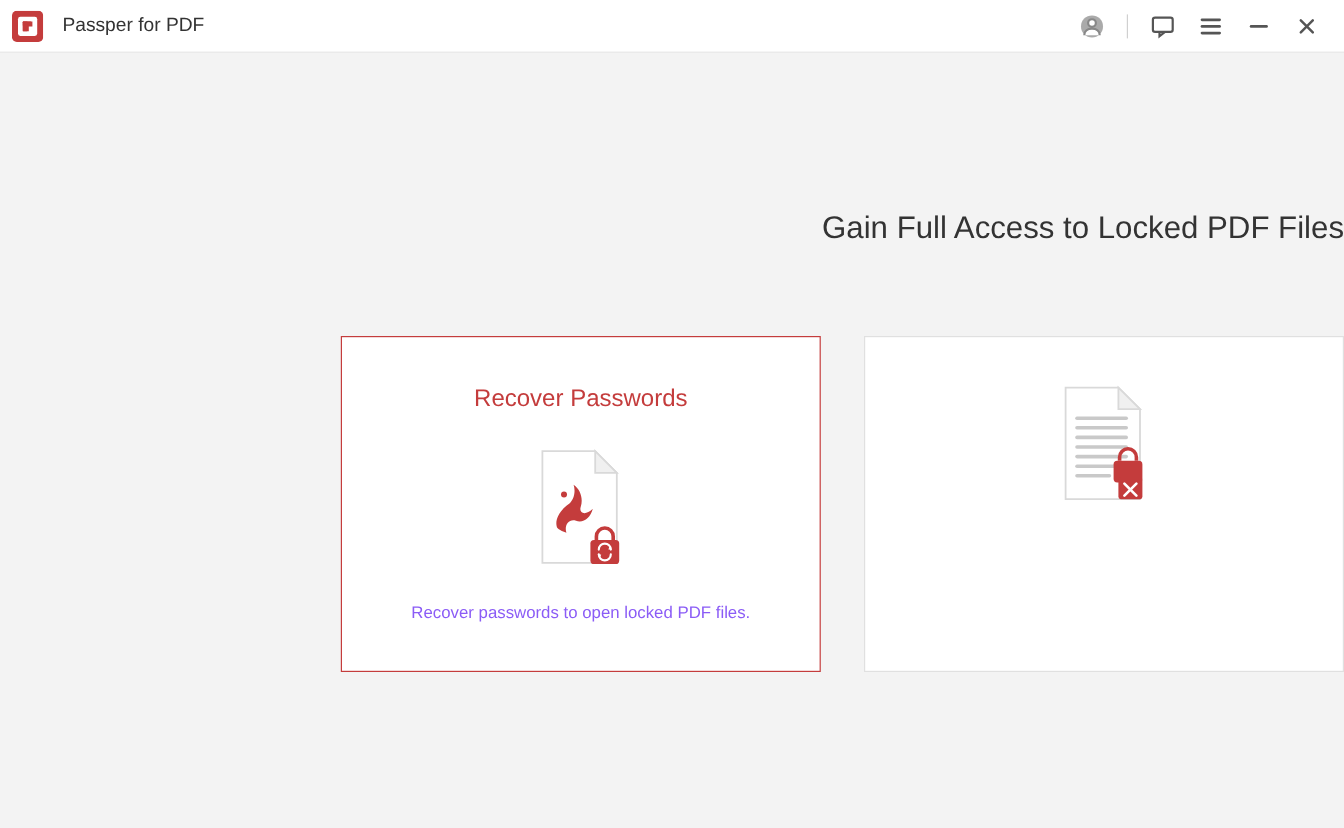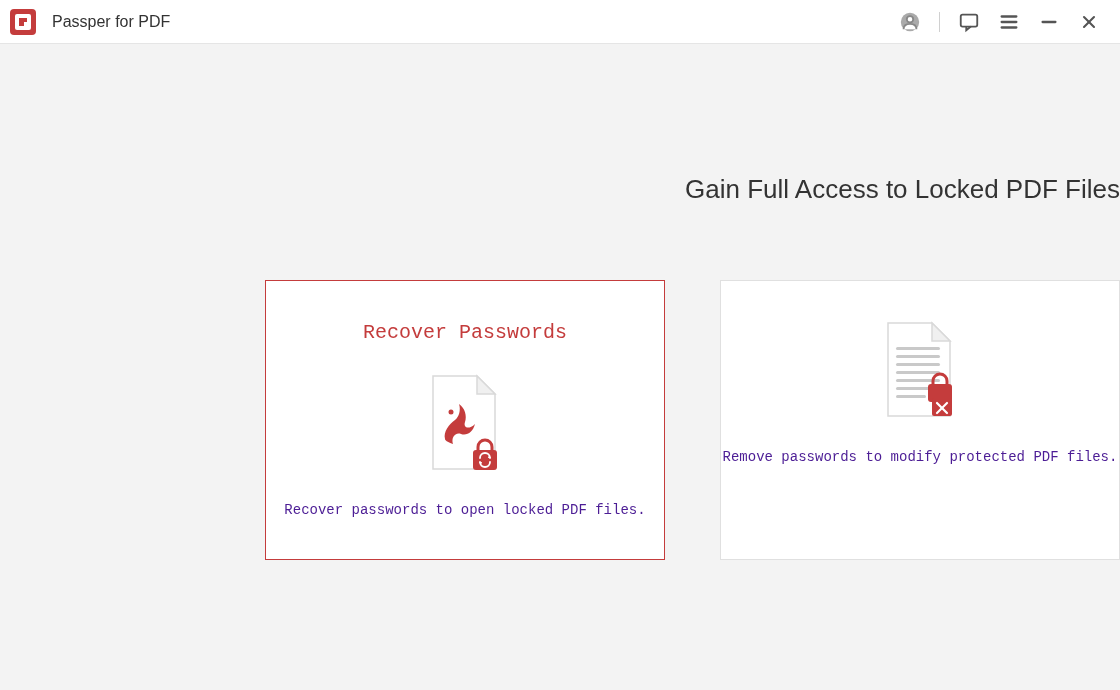--- a/index.html
+++ b/index.html
@@ -66,22 +66,21 @@
       padding-top: 130px;
     }
     .main-heading {
       font-size: 26px;
       font-weight: 400;
       color: #333;
       margin-bottom: 75px;
     }
     .card-row {
       display: flex;
-      gap: 55px;
-      font-family: Liberation Mono, monospace;
+      gap: 36px;
     }
     .option-card {
       width: 400px;
       height: 280px;
       background: #ffffff;
       border: 1px solid #e0e0e0;
       cursor: pointer;
       display: flex;
       flex-direction: column;
       align-items: center;
@@ -99,21 +98,21 @@
     .card-icon {
       width: 80px;
       height: 100px;
       margin-bottom: 28px;
       display: flex;
       align-items: center;
       justify-content: center;
     }
     .card-description {
       font-size: 14px;
-      color: #4c1d95;
+      color: #8b5cf6;
       text-align: center;
     }
   </style>
 </head>
 <body>
 
 <div class="titlebar">
   <div class="titlebar-left">
     <div class="app-logo">
       <svg width="26" height="26" viewBox="0 0 26 26">
@@ -210,17 +209,16 @@
           <g transform="translate(48,55)">
             <rect x="0" y="8" width="24" height="18" rx="3" fill="#c43c3c"></rect>
             <path d="M 5 8 L 5 5 A 7 7 0 0 1 19 5 L 19 8" fill="none" stroke="#c43c3c" stroke-width="3"></path>
 
             <rect x="4" y="22" width="20" height="18" rx="2" fill="#c43c3c"></rect>
             <line x1="9" y1="27" x2="19" y2="37" stroke="#fff" stroke-width="2.2" stroke-linecap="round"></line>
             <line x1="19" y1="27" x2="9" y2="37" stroke="#fff" stroke-width="2.2" stroke-linecap="round"></line>
           </g>
         </svg>
       </div>
-      <div class="card-description">Remove passwords to modify protected PDF files.</div>
     </div>
 
   </div>
 </div>
 
 </body></html>

